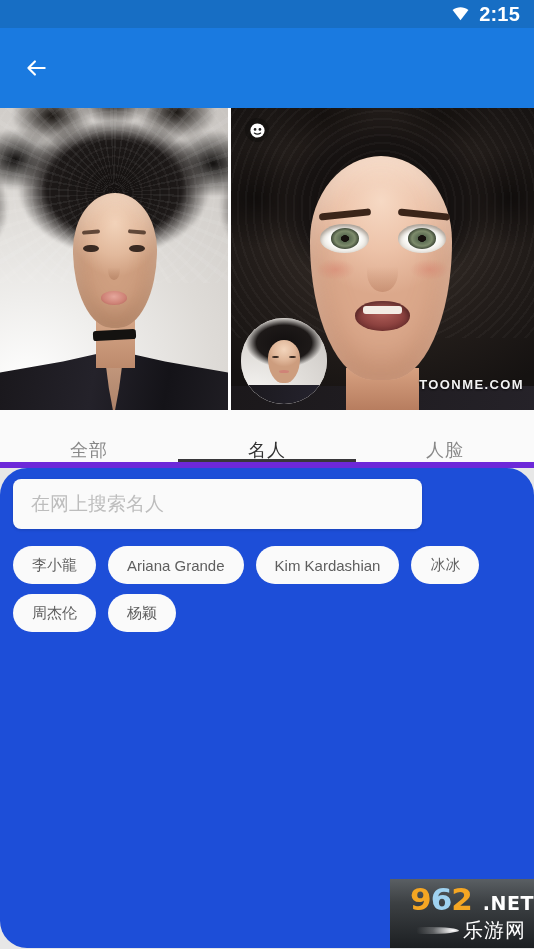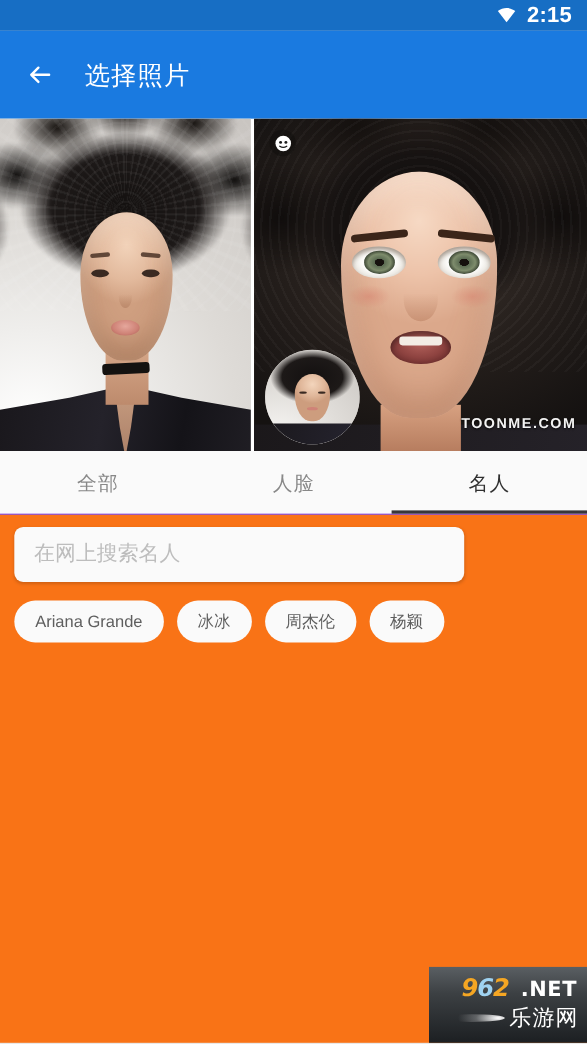--- a/index.html
+++ b/index.html
@@ -256,21 +256,22 @@
     text-shadow:0 1px 2px rgba(0,0,0,.8);
     opacity:.95;
     white-space:nowrap;
   }
 
   
   .tab-bar {
     height:58px;
     background:#fafafa;
     display:flex;
-    border-bottom:1px solid #6d28d9;
+    border-bottom:6px solid #6d28d9;
+    align-items:flex-end;
   }
   .tab {
     flex:1;
     display:flex;
     align-items:center;
     justify-content:center;
     font-size:18px;
     color:#888888;
     position:relative;
     cursor:pointer;
@@ -280,24 +281,25 @@
   .tab.active::after {
     content:"";
     position:absolute;
     left:0; right:0; bottom:0;
     height:3px;
     background:#38373a;
   }
 
   
   .content {
-    background:#f97316;
+    background:#1d4ed8;
     height:calc(949px - 28px - 80px - 302px - 59px);
     padding:0;
     position:relative;
+    border-radius:27px;
   }
   .search-wrap { padding:11px 13px 0 13px; }
   .search-box {
     height:50px;
     background:#fafafa;
     border-radius:8px;
     box-shadow:0 1px 3px rgba(0,0,0,.16);
     width:409px;
     display:flex;
     align-items:center;
@@ -342,21 +344,21 @@
     background:linear-gradient(180deg,#5a5f63 0%,#3c4043 35%,#1c1f22 100%);
     display:flex;
     flex-direction:column;
     align-items:center;
     justify-content:center;
     overflow:hidden;
   }
   .wm-top { display:flex; align-items:baseline; line-height:1; }
   .wm-962 {
     font-family:"DejaVu Sans", sans-serif;
-    font-size:22px; font-weight:bold; font-style:italic;
+    font-size:31px; font-weight:bold; 
     color:#f5a623;
     letter-spacing:-1px;
     margin-left:20px;
   }
   .wm-962 .wm-6 { color:#9fd2f0; }
   .wm-net {
     font-family:"DejaVu Sans", sans-serif;
     font-size:19px; font-weight:bold;
     color:#ffffff;
     margin-left:11px;
@@ -379,21 +381,20 @@
   </span>
   <span class="status-time">2:15</span>
 </div>
 
 <div class="app-bar">
   <div class="back-arrow">
     <svg viewBox="0 0 24 24">
       <path d="M20 12 H5 M11 6 L5 12 L11 18" fill="none" stroke="#ffffff" stroke-width="2" stroke-linecap="round" stroke-linejoin="round"></path>
     </svg>
   </div>
-  <div class="app-title">选择照片</div>
 </div>
 
 <div class="photo-strip">
 
   <div class="photo photo-left">
     <div class="bg-studio"></div>
     <div class="hair-mass"></div>
     <div class="hair-strands"></div>
     <div class="blazer"></div>
     <div class="blazer-lapel"></div>
@@ -449,38 +450,40 @@
     </div>
 
     <div class="toon-watermark">TOONME.COM</div>
   </div>
 </div>
 
 <div class="tab-bar">
   <div class="tab">
     <span>全部</span>
   </div>
+  <div class="tab active">
+    <span>名人</span>
+  </div>
   <div class="tab">
     <span>人脸</span>
-  </div>
-  <div class="tab active">
-    <span>名人</span>
   </div>
 </div>
 
 <div class="content">
 
   <div class="search-wrap">
     <div class="search-box">
       <input type="text" placeholder="在网上搜索名人" style="">
     </div>
   </div>
 
   <div class="chips">
+    <div class="chip">李小龍</div>
     <div class="chip">Ariana Grande</div>
+    <div class="chip">Kim Kardashian</div>
     <div class="chip">冰冰</div>
     <div class="chip">周杰伦</div>
     <div class="chip">杨颖</div>
   </div>
 
   <div class="site-watermark">
     <div class="wm-top">
       <span class="wm-962"><span>9</span><span class="wm-6">6</span><span>2</span></span>
       <span class="wm-net">.NET</span>
     </div>

